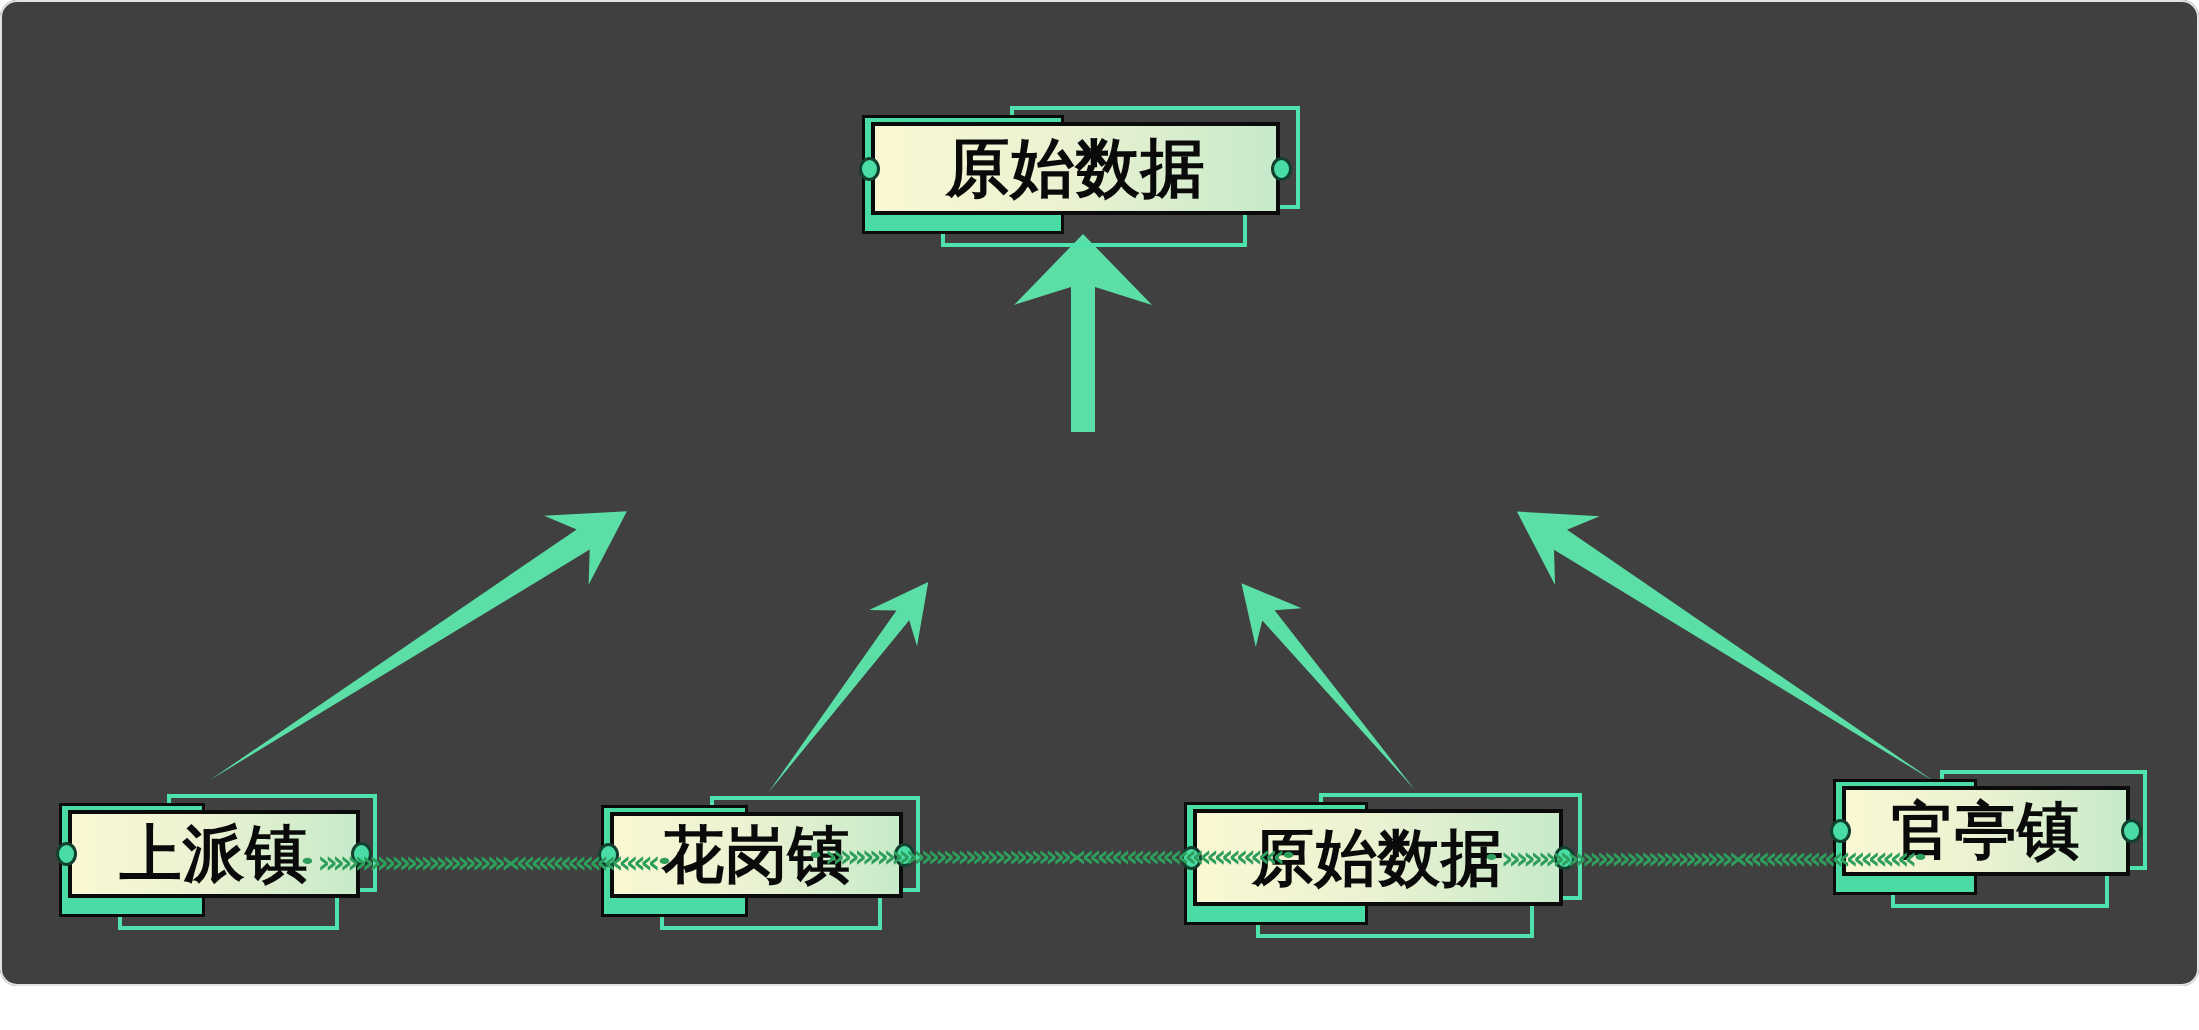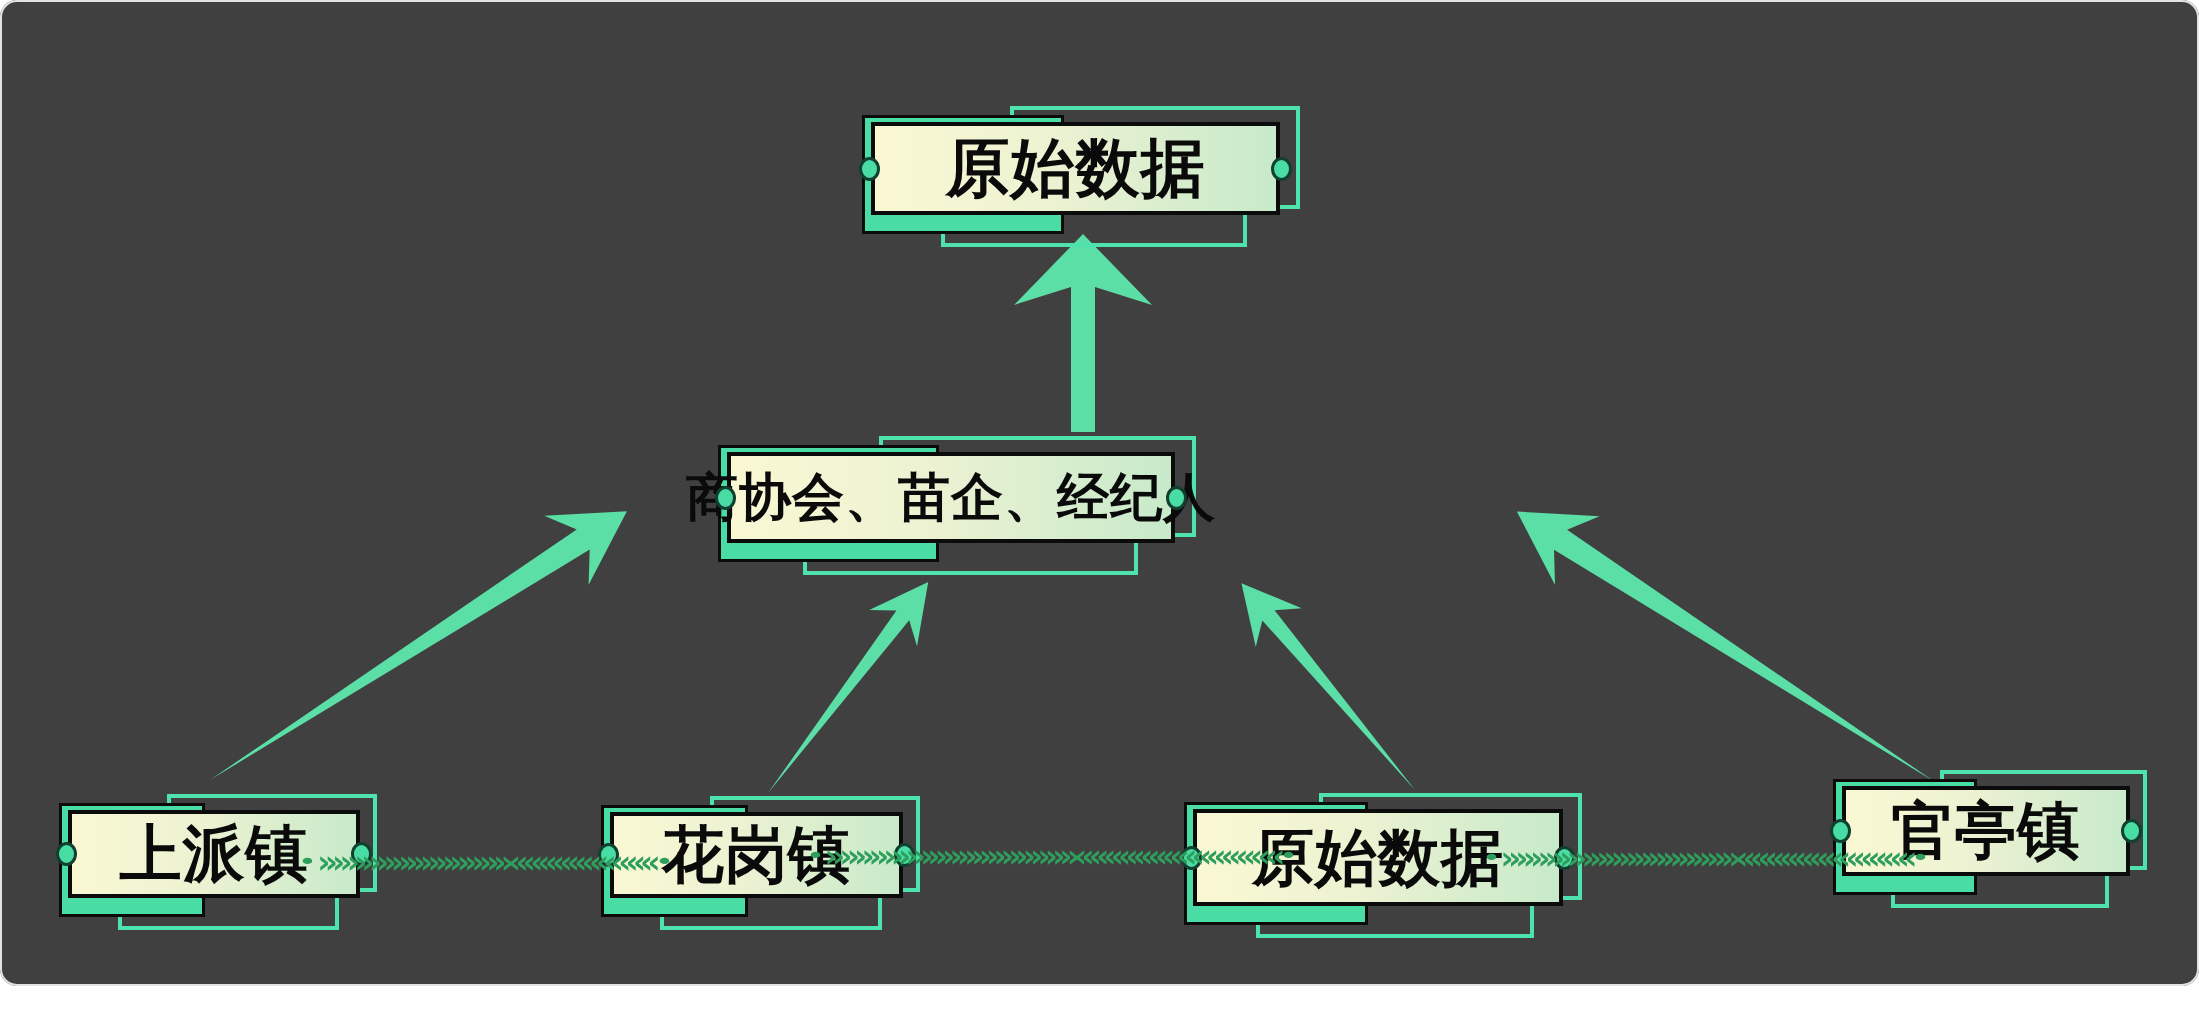--- a/index.html
+++ b/index.html
@@ -70,30 +70,20 @@
     <div class="rect-a"></div>
     <div class="rect-b"></div>
     <div class="plate"></div>
     <div class="main">
       <span class="label">原始数据</span>
     </div>
     <span class="port port-l"></span>
     <span class="port port-r"></span>
   </div>
 
-  <div class="node" style="left:727px;top:452px;width:448px;height:91px;--fs:52px;">
-    <div class="rect-a"></div>
-    <div class="rect-b"></div>
-    <div class="plate"></div>
-    <div class="main">
-      <span class="label">商协会、苗企、经纪人</span>
-    </div>
-    <span class="port port-l"></span>
-    <span class="port port-r"></span>
-  </div>
 
   <div class="node" style="left:610px;top:812px;width:293px;height:86px;--fs:62px;">
     <div class="rect-a"></div>
     <div class="rect-b"></div>
     <div class="plate"></div>
     <div class="main">
       <span class="label">花岗镇</span>
     </div>
     <span class="port port-l"></span>
     <span class="port port-r"></span>

